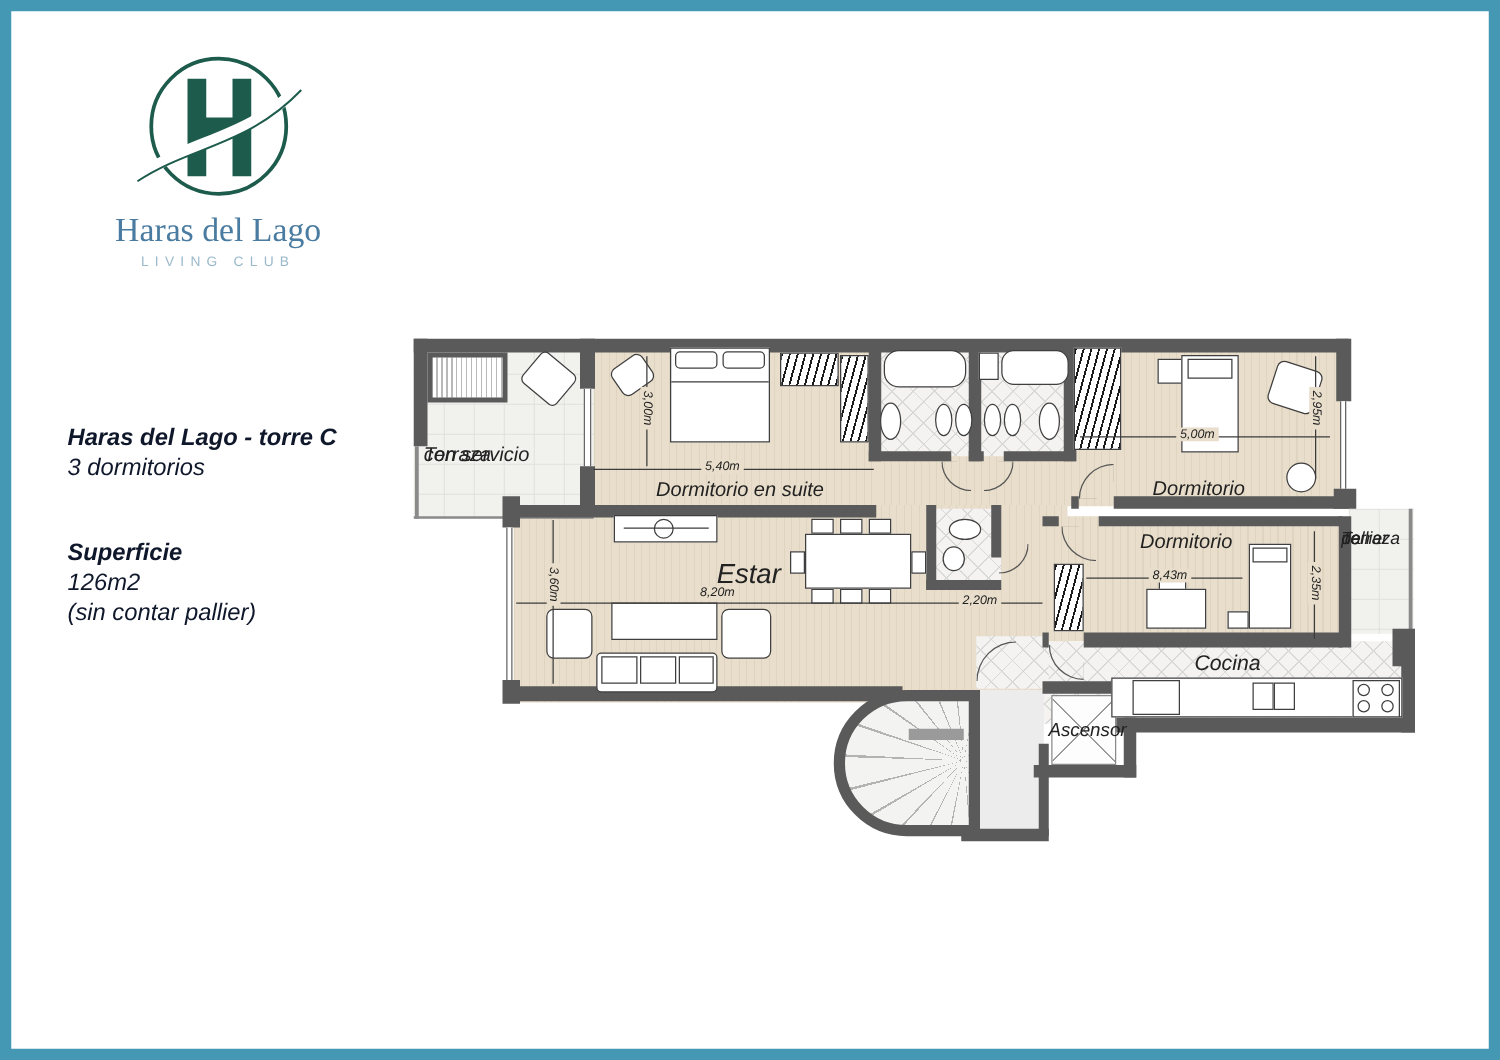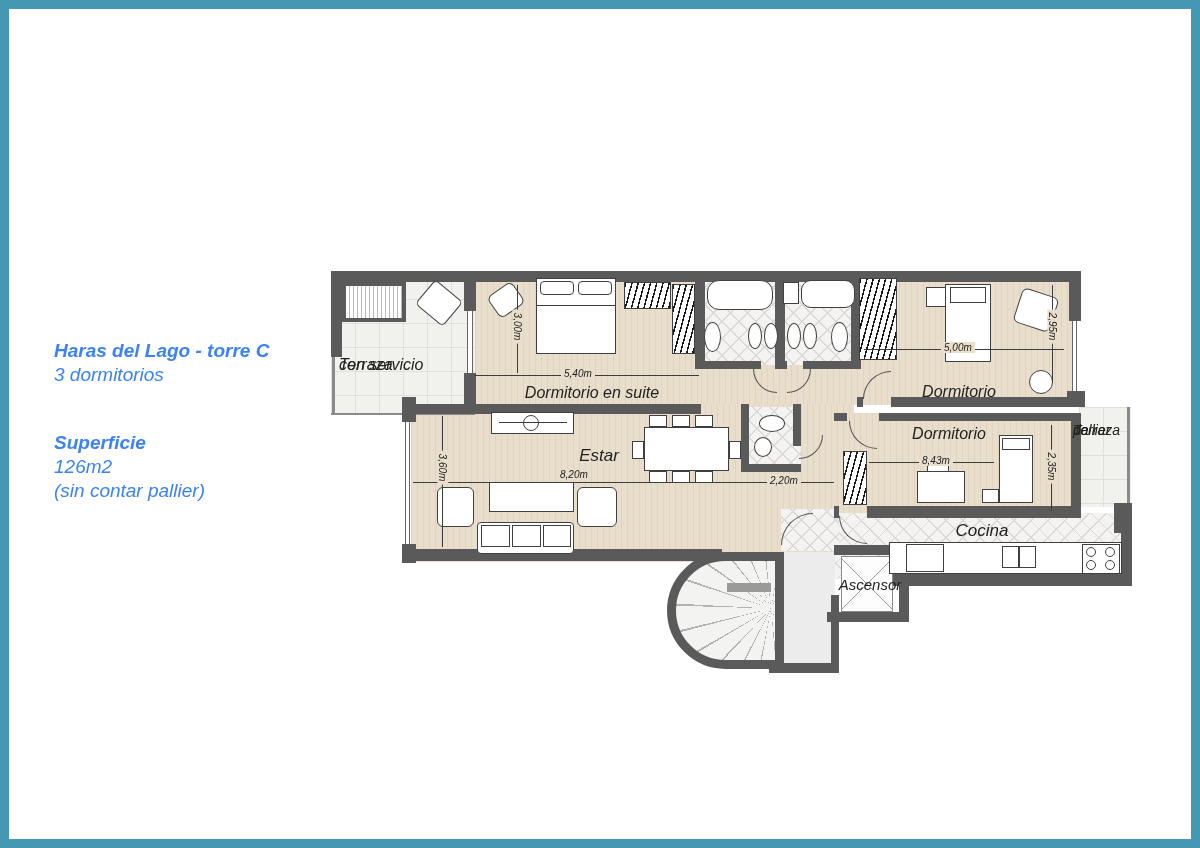--- a/index.html
+++ b/index.html
@@ -11,21 +11,21 @@
     border:9px solid #4598b3;
     overflow:hidden;
     font-family:"Liberation Sans", sans-serif;
   }
   
   .logo{position:absolute;left:43px;top:30px;width:245px;text-align:center;}
   .logo svg{display:block;margin:0 auto;}
   .logo-name{font-family:"Liberation Serif", serif;font-size:27px;color:#4a7ba0;margin-top:2px;}
   .logo-tag{font-size:11px;letter-spacing:5px;color:#9ab9cb;margin-top:4px;}
   
-  .info{position:absolute;left:45px;width:268px;color:#3b82f6;font-style:italic;font-size:19px;line-height:24px;}
+  .info{position:absolute;left:45px;width:268px;color:#0f172a;font-style:italic;font-size:19px;line-height:24px;}
   .blk-title{top:330px;}
   .blk-surface{top:422px;}
   .blk-desc{top:532px;}
   .info .head{font-weight:bold;}
   
   #plan{position:absolute;left:320px;top:256px;width:812px;height:424px;}
   #plan *{position:absolute;box-sizing:border-box;}
   .w{background:#5a5a5a;}
   .wthin{background:#8a8a8a;}
   .wood{background:#e8decb;background-image:repeating-linear-gradient(90deg,rgba(120,95,60,.08) 0 1px,transparent 1px 6px);}
@@ -49,20 +49,32 @@
   .xbox{background:#fdfdfd;border:1.5px solid #8a8a8a;background-image:
       linear-gradient(45deg,transparent calc(50% - .7px),#9a9a9a calc(50% - .7px) calc(50% + .7px),transparent calc(50% + .7px)),
       linear-gradient(-45deg,transparent calc(50% - .7px),#9a9a9a calc(50% - .7px) calc(50% + .7px),transparent calc(50% + .7px));}
   .grill{border:4px solid #5a5a5a;background:repeating-linear-gradient(90deg,#fff 0 3px,#b9b9b9 3px 4px);}
 </style>
 </head>
 <body>
 
 <div class="page">
 
+  <div class="logo">
+    <svg width="150" height="128" viewBox="0 0 150 128">
+      <circle cx="75" cy="62" r="54" fill="none" stroke="#1d5c4c" stroke-width="3"></circle>
+      <rect x="50" y="24" width="15" height="78" fill="#1d5c4c"></rect>
+      <rect x="86" y="24" width="15" height="78" fill="#1d5c4c"></rect>
+      <rect x="62" y="55" width="27" height="16" fill="#1d5c4c"></rect>
+      <path d="M 12 102 C 52 72, 96 74, 140 30" stroke="#ffffff" stroke-width="9" fill="none"></path>
+      <path d="M 10 106 C 52 78, 98 78, 141 33" stroke="#1d5c4c" stroke-width="1.6" fill="none"></path>
+    </svg>
+    <div class="logo-name">Haras del Lago</div>
+    <div class="logo-tag">LIVING CLUB</div>
+  </div>
 
   <div class="info blk-title" style="position:absolute;top:330px;">
     <div class="head">Haras del Lago - torre C</div>
     <div>3 dormitorios</div>
   </div>
   <div class="info blk-surface" style="position:absolute;top:422px;">
     <div class="head">Superficie</div>
     <div>126m2</div>
     <div>(sin contar pallier)</div>
   </div>
@@ -230,21 +242,21 @@
     <div class="dim" style="left:590px;top:190px;">8,43m</div>
     <div class="dline" style="left:722px;top:160px;width:1px;height:86px;"></div>
     <div class="dim dimv" style="left:706px;top:196px;">2,35m</div>
 
     <div class="rlabel" style="left:10px;top:90px;width:130px;font-size:16px;line-height:20px;">
       <div>Terraza</div>
       <div>con servicio</div>
     </div>
     <div class="rlabel" style="left:150px;top:119px;width:226px;font-size:16px;">Dormitorio en suite</div>
     <div class="rlabel" style="left:545px;top:118px;width:170px;font-size:16px;">Dormitorio</div>
-    <div class="rlabel" style="left:235px;top:181px;width:70px;font-size:17px;">Estar</div>
+    <div class="rlabel" style="left:235px;top:181px;width:70px;font-size:22px;">Estar</div>
     <div class="rlabel" style="left:535px;top:160px;width:170px;font-size:16px;">Dormitorio</div>
     <div class="rlabel" style="left:744px;top:155px;width:58px;font-size:14px;line-height:21px;">
       <div>Terraza</div>
       <div>de</div>
       <div>pallier</div>
     </div>
     <div class="rlabel" style="left:605px;top:256px;width:96px;font-size:17px;">Cocina</div>
   </div>
 </div>
 

